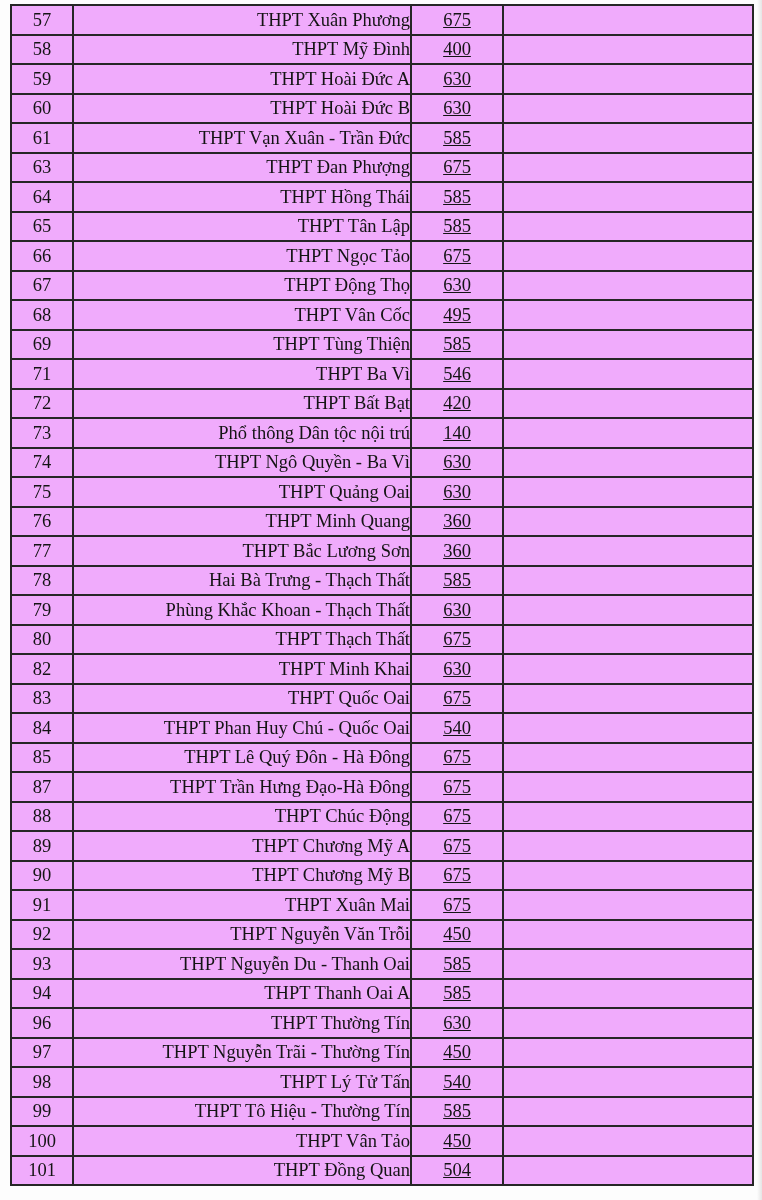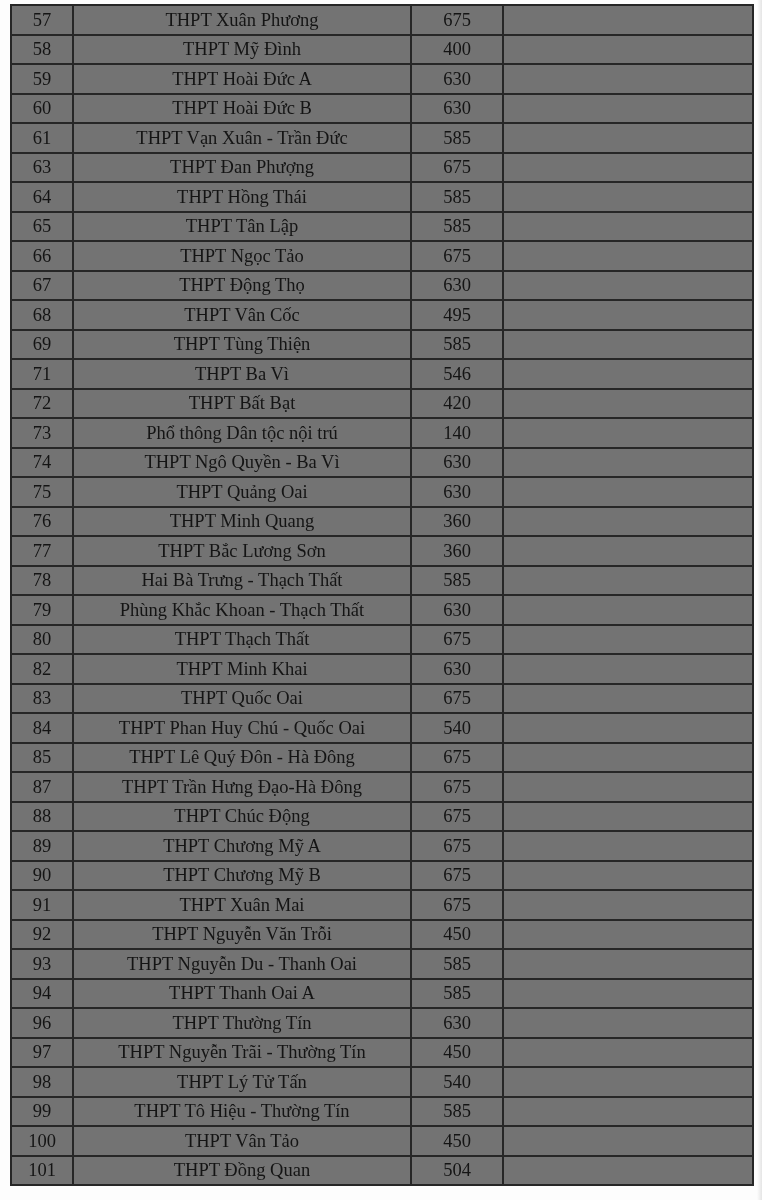--- a/index.html
+++ b/index.html
@@ -23,44 +23,45 @@
     background: #fdfdfd;
   }
   table.quota {
     position: absolute;
     top: 4px;
     left: 10px;
     width: 744px;
     height: 1182px;
     border-collapse: collapse;
     table-layout: fixed;
-    background: #737373;
+    background: #f0abfc;
   }
   table.quota td {
     border: 2px solid #262626;
     font-size: 18.5px;
     line-height: 1;
     padding: 0;
     vertical-align: middle;
     white-space: nowrap;
     overflow: hidden;
     height: 24.2px;
   }
   td.c-no {
     width: 60px;
     text-align: center;
   }
   td.c-name {
     width: 336px;
-    text-align: center;
+    text-align: right;
     padding-left: 11px;
   }
   td.c-val {
     width: 90px;
     text-align: center;
+    text-decoration: underline;
   }
   td.c-empty {
     
   }
   
   .scan-edge {
     position: absolute;
     top: 0;
     right: 0;
     width: 5px;

